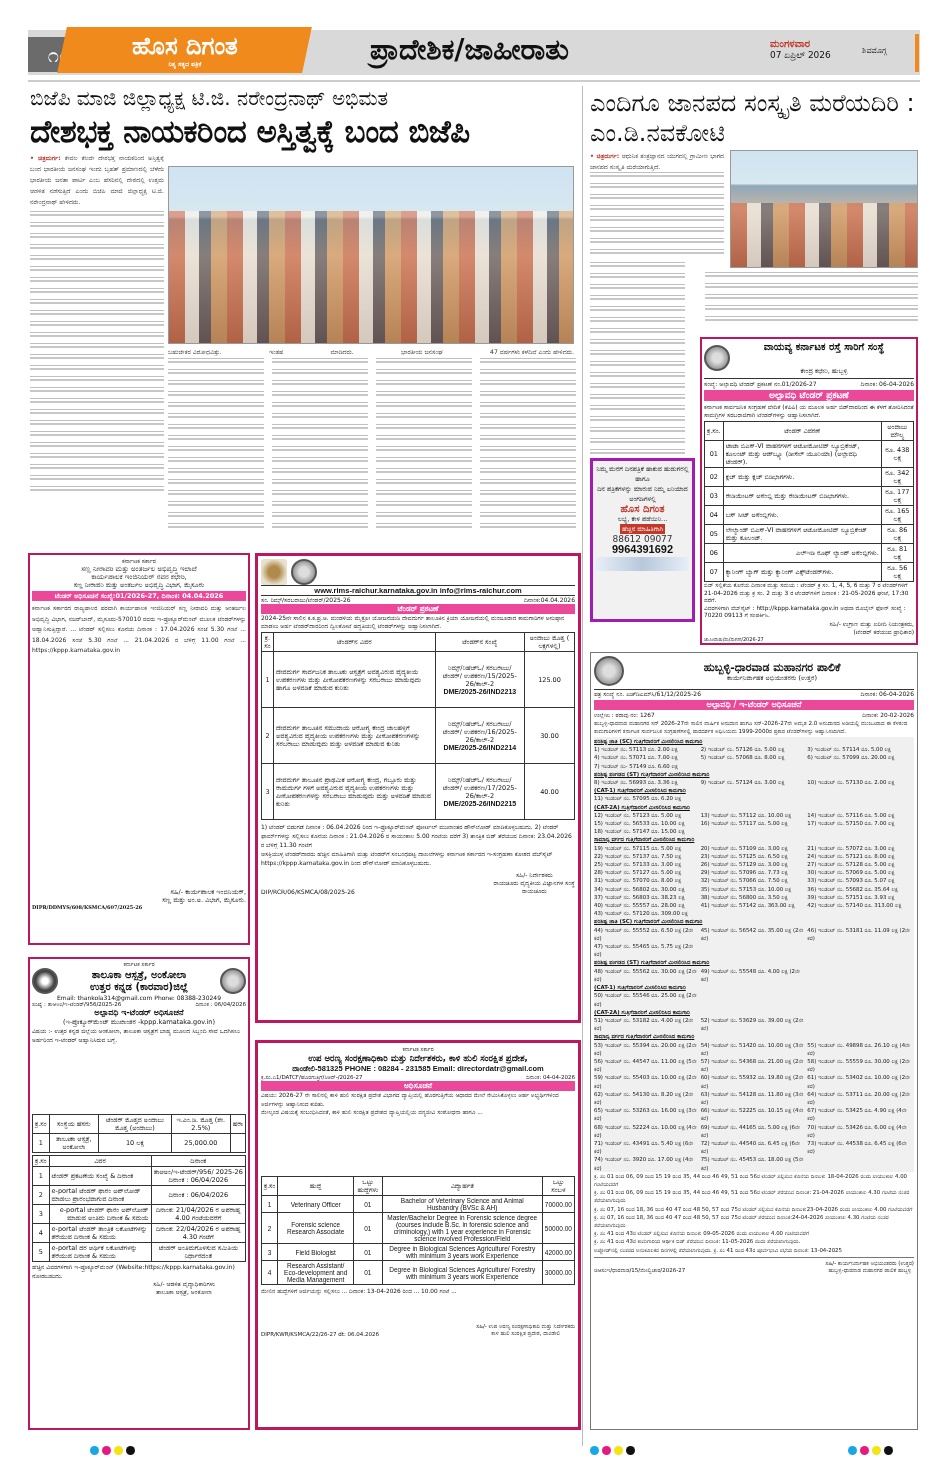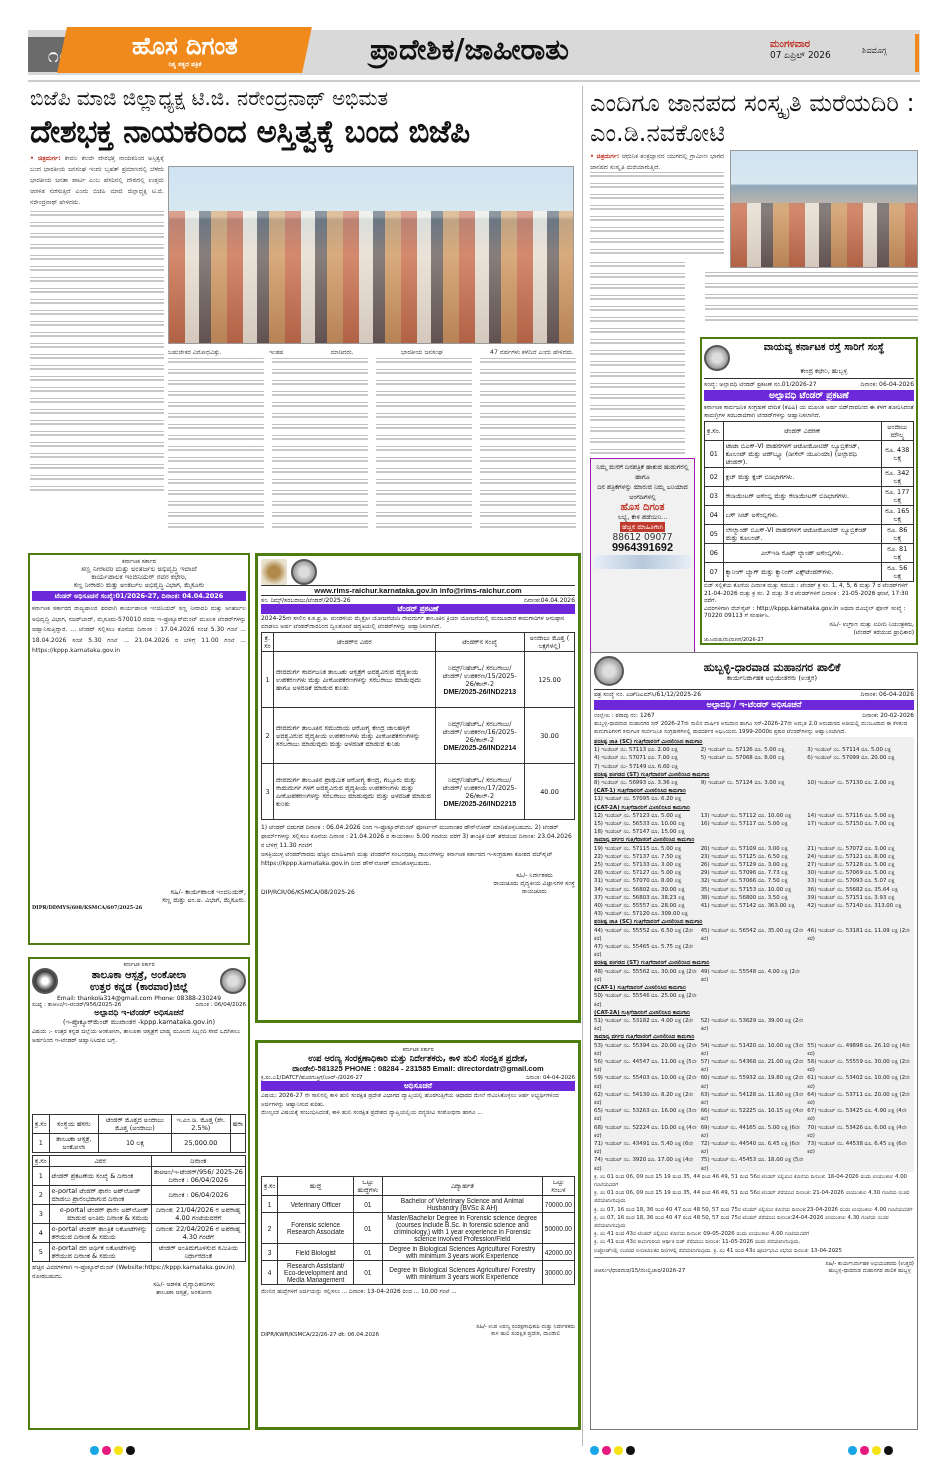--- a/index.html
+++ b/index.html
@@ -19,23 +19,23 @@
   .rule { left: 28px; top: 80px; width: 892px; height: 2px; background: #ccc; }
   
   .kicker { left: 30px; top: 86px; font-size: 20px; }
   .headline { left: 30px; top: 113px; font-size: 31px; font-weight: bold; letter-spacing: -0.5px; }
   .rheadline { left: 590px; top: 88px; font-size: 24px; line-height: 30px; width: 335px; }
   .vsep { left: 582px; top: 86px; width: 1px; height: 1360px; background: #bbb; }
   .text { font-size: 6.2px; line-height: 11.1px; color:#333; text-align: justify; overflow: hidden; }
   .textlines { background: repeating-linear-gradient(to bottom, #8b8b8b 0 1px, transparent 1px 3px, #9a9a9a 3px 5px, transparent 5px 11px); opacity: 0.55; }
   .photo { background: linear-gradient(180deg,#cfe3f2 0%,#d8e8f0 28%,#8fa8b8 30%,#c9b7a8 50%,#7c5f52 100%); border:1px solid #999; }
   .photo .figs { position:absolute; bottom:0; left:0; right:0; height:75%; background: repeating-linear-gradient(90deg, rgba(220,100,60,.55) 0 16px, rgba(250,245,235,.7) 16px 30px, rgba(70,70,80,.5) 30px 42px, rgba(230,160,90,.55) 42px 58px); }
-  .box { border: 2px solid #4d7c0f; background:#fff; }
+  .box { border: 2px solid #be185d; background:#fff; }
   .box.gray { background:#f1f1f1; }
-  .blackbar { background: #6d28d9; color: #fff; text-align:center; font-weight:bold; }
+  .blackbar { background: #ec4899; color: #fff; text-align:center; font-weight:bold; }
   table { border-collapse: collapse; width: 100%; }
   td, th { border: 1px solid #333; font-size: 6.5px; padding: 1px 2px; vertical-align: middle; text-align:center; font-weight:normal; }
   .cmyk { display:flex; gap:3px; }
   .dot { width:9px; height:9px; border-radius:50%; }
   .emblem { width: 26px; height: 26px; border-radius: 50%; border: 2px solid #555; background: radial-gradient(circle,#ddd 30%,#999 70%); }
   .bold { font-weight: bold; }
   .c { text-align:center; }
   .r { text-align:right; }
 </style>
 </head>
@@ -84,21 +84,21 @@
   <span class="bold" style="color:#c0392b">• ಚಿತ್ರದುರ್ಗ:</span>
   <span>ಆಧುನಿಕ ತಂತ್ರಜ್ಞಾನದ ಯುಗದಲ್ಲಿ ಗ್ರಾಮೀಣ ಭಾಗದ ಜಾನಪದ ಸಂಸ್ಕೃತಿ ಮರೆಯಾಗುತ್ತಿದೆ.</span>
   <div class="textlines" style="height:180px;"></div>
 </div>
 <div class="abs textlines" style="left:590px; top:262px; width:95px; height:192px;"></div>
 <div class="abs photo" style="left:730px; top:150px; width:188px; height:118px;">
     <div class="figs" style="height:55%"></div>
   </div>
 <div class="abs textlines" style="left:705px; top:272px; width:213px; height:50px;"></div>
 
-<div class="abs box gray" style="left:590px; top:458px; width:105px; height:236px; border:1px solid #a21caf; text-align:center; padding:3px; font-size:6.5px; line-height:10px;">
+<div class="abs box gray" style="left:590px; top:458px; width:105px; height:164px; border:3px solid #a21caf; text-align:center; padding:3px; font-size:6.5px; line-height:10px;">
   <div>ನಿಮ್ಮ ಮನೆಗೆ ದಿನಪತ್ರಿಕೆ ಹಾಕುವ ಹುಡುಗರಲ್ಲಿ</div>
   <div>ಹಾಗೂ</div>
   <div>ದಿನ ಪತ್ರಿಕೆಗಳನ್ನು ಮಾರುವ ನಿಮ್ಮ ಏರಿಯಾದ ಅಂಗಡಿಗಳಲ್ಲಿ</div>
   <div class="bold" style="color:#c0392b; font-size:10px;">ಹೊಸ ದಿಗಂತ</div>
   <div>ಲಭ್ಯ, ಕೇಳಿ ಪಡೆಯಿರಿ...</div>
   <div style="background:#c0392b; color:#fff; display:inline-block; padding:0 2px;">ಹೆಚ್ಚಿನ ಮಾಹಿತಿಗಾಗಿ</div>
   <div style="font-size:9px; color:#333;">88612 09077</div>
   <div class="bold" style="font-size:11px; font-family:Liberation Sans, sans-serif;">9964391692</div>
   <div style="margin-top:3px; height:14px; background:linear-gradient(90deg,#e7eef7,#b7c8db,#e7eef7); border-radius:3px;"></div>
 </div>
@@ -144,21 +144,21 @@
           <td style="text-align:left">ಬಸ್ ಸೀಟ್ ಅಸೆಂಬ್ಲಿಗಳು.</td>
           <td>ರೂ. 165 ಲಕ್ಷ</td>
         </tr>
     <tr>
           <td>05</td>
           <td style="text-align:left">ಲೇಲ್ಯಾಂಡ್ ಬಿಎಸ್-VI ವಾಹನಗಳಿಗೆ ಆಟೋಮೋಟಿವ್ ಲ್ಯೂಬ್ರಿಕೆಂಟ್ ಮತ್ತು ಕೂಲಂಟ್.</td>
           <td>ರೂ. 86 ಲಕ್ಷ</td>
         </tr>
     <tr>
           <td>06</td>
-          <td style="text-align:center">ಎಲ್‌ಇಡಿ ರೂಫ್ ಲ್ಯಾಂಪ್ ಅಸೆಂಬ್ಲಿಗಳು.</td>
+          <td style="text-align:right">ಎಲ್‌ಇಡಿ ರೂಫ್ ಲ್ಯಾಂಪ್ ಅಸೆಂಬ್ಲಿಗಳು.</td>
           <td>ರೂ. 81 ಲಕ್ಷ</td>
         </tr>
     <tr>
           <td>07</td>
           <td style="text-align:left">ಕ್ಯಾರಿಂಗ್ ಬ್ಯಾಗ್ ಮತ್ತು ಕ್ಯಾರಿಂಗ್ ಎಕ್ಸ್‌ಟೆಂಡರ್‌ಗಳು.</td>
           <td>ರೂ. 56 ಲಕ್ಷ</td>
         </tr>
   </tbody>
     </table>
   <div style="font-size:5.8px; line-height:7.5px;">ಬಿಡ್ ಸಲ್ಲಿಕೆಯ ಕೊನೆಯ ದಿನಾಂಕ ಮತ್ತು ಸಮಯ : ಟೆಂಡರ್ ಕ್ರ ಸಂ. 1, 4, 5, 6 ಮತ್ತು 7 ರ ಟೆಂಡರ್‌ಗಳಿಗೆ 21-04-2026 ಮತ್ತು ಕ್ರ ಸಂ. 2 ಮತ್ತು 3 ರ ಟೆಂಡರ್‌ಗಳಿಗೆ ದಿನಾಂಕ : 21-05-2026 ಘಂಟೆ, 17:30 ವರೆಗೆ.</div>

